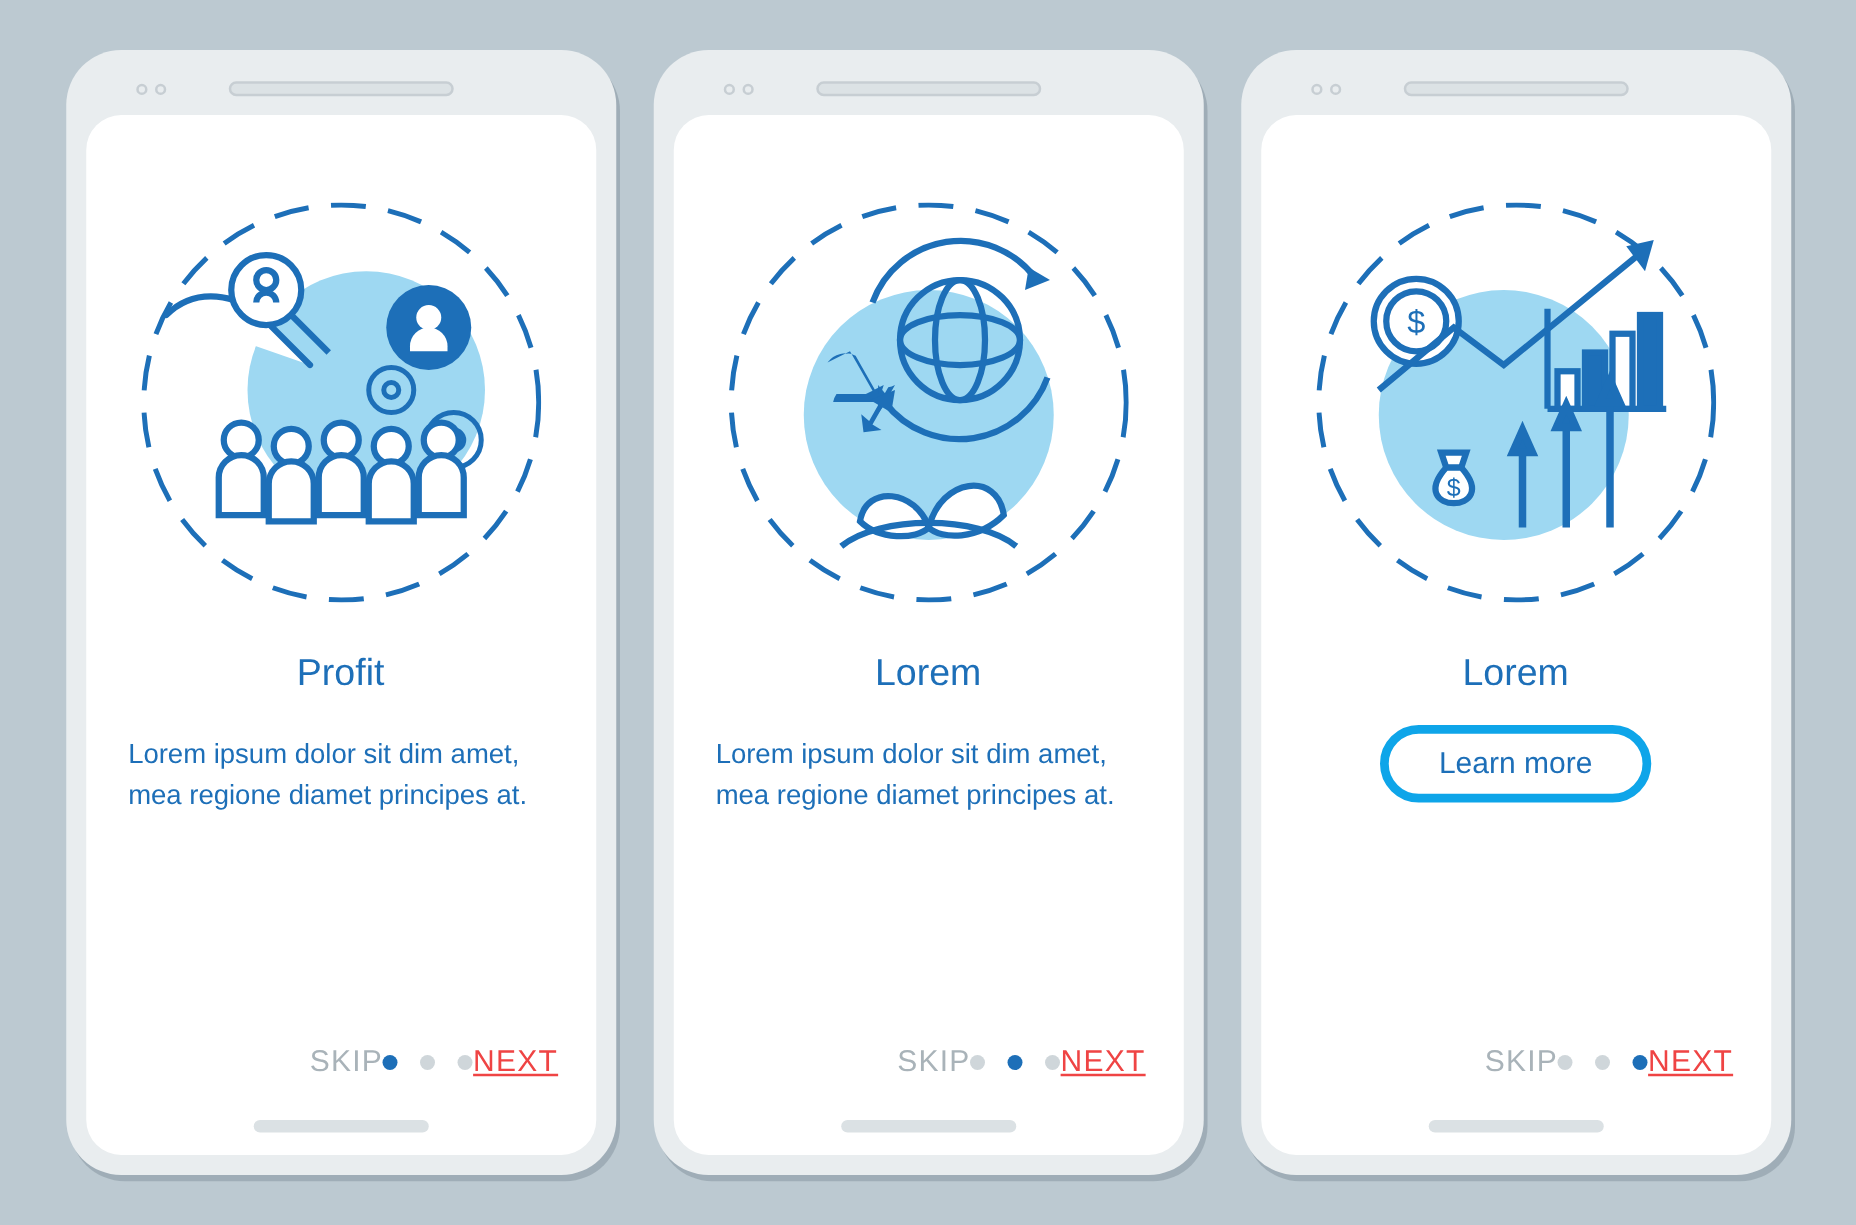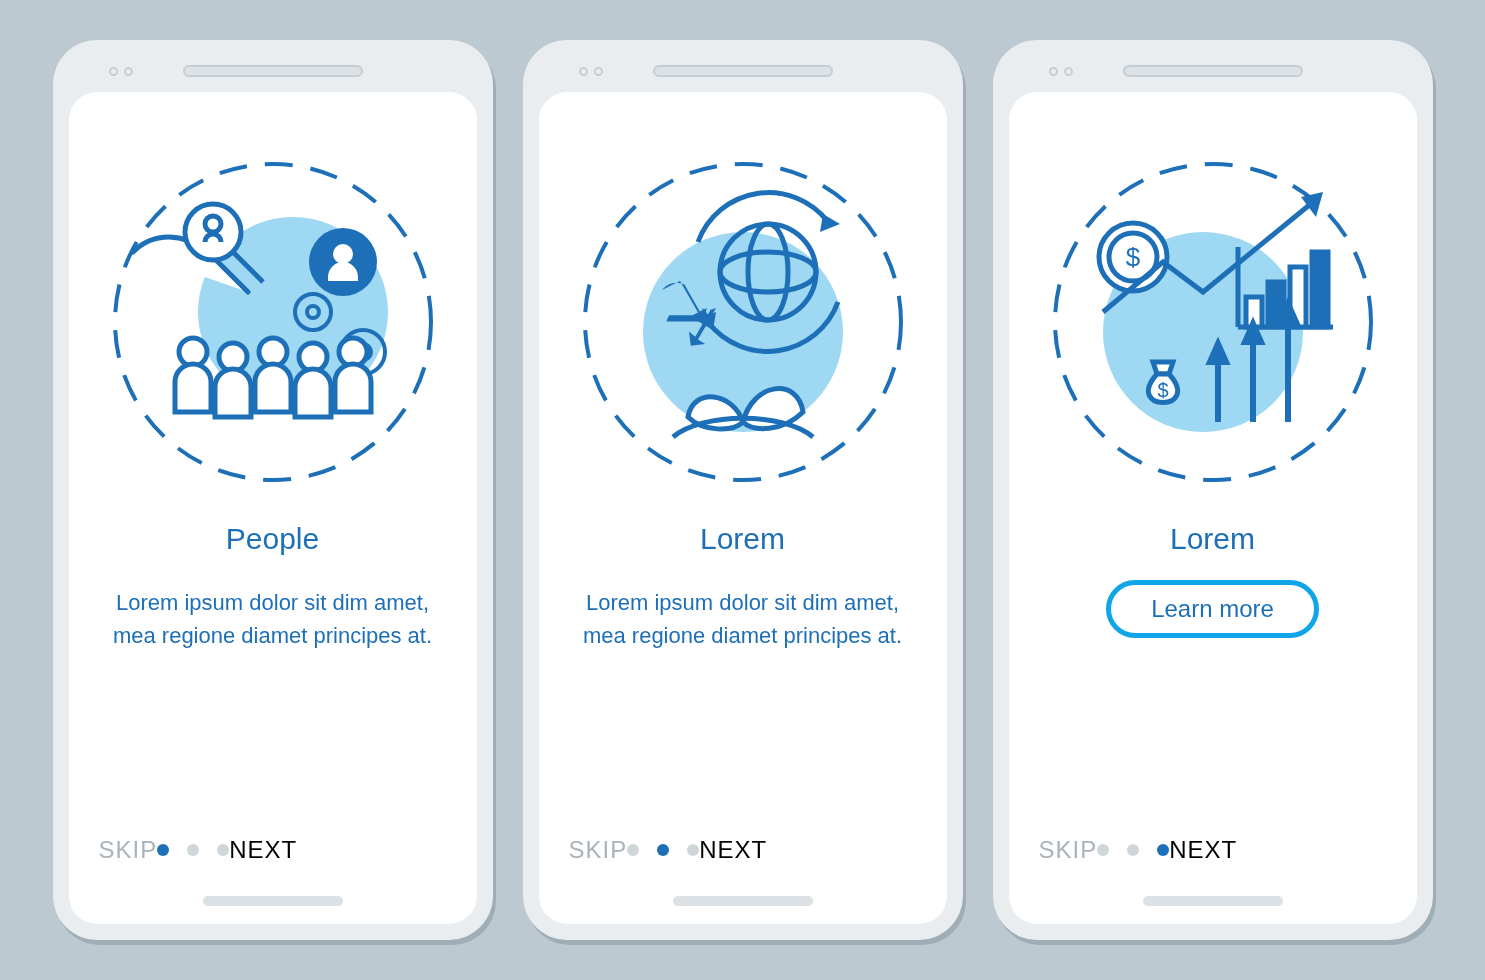--- a/index.html
+++ b/index.html
@@ -65,46 +65,46 @@
   }
   .title {
     color: #1d6fb8;
     font-size: 30px;
     margin-top: 40px;
     font-weight: 400;
   }
   .desc {
     color: #1d6fb8;
     font-size: 22px;
-    text-align: center;
+    text-align: left;
     line-height: 1.5;
     margin-top: 30px;
     max-width: 340px;
   }
   .learn {
     margin-top: 24px;
-    border: 5px solid #0ea5e9;
+    border: 7px solid #0ea5e9;
     color: #1d6fb8;
     background: #fff;
     font-size: 24px;
     padding: 10px 40px;
     border-radius: 999px;
     cursor: pointer;
   }
   .nav {
     position: absolute;
     bottom: 60px;
     left: 0; right: 0;
     display: flex;
     align-items: center;
-    justify-content: flex-start;
+    justify-content: flex-end;
     padding: 0 30px;
   }
   .skip { color: #a9b3b9; font-size: 24px; letter-spacing: 1px; cursor: pointer; }
-  .next { color: #000000; font-size: 24px; letter-spacing: 1px; cursor: pointer; }
+  .next { color: #ef4444; font-size: 24px; letter-spacing: 1px; cursor: pointer; text-decoration: underline; }
   .dots { display: flex; gap: 18px; }
   .dot { width: 12px; height: 12px; border-radius: 50%; background: #cfd6da; }
   .dot.active { background: #1d6fb8; }
   .homebar {
     position: absolute;
     bottom: 18px;
     left: 50%;
     transform: translateX(-50%);
     width: 140px; height: 10px; border-radius: 6px;
     background: #dbe1e4;
@@ -165,21 +165,21 @@
             <circle cx="0" cy="0" r="14"></circle>
               <path d="M-18 60 v-30 a18 18 0 0 1 36 0 v30 z"></path>
           </g>
           <g transform="translate(240,190)">
             <circle cx="0" cy="0" r="14"></circle>
               <path d="M-18 60 v-30 a18 18 0 0 1 36 0 v30 z"></path>
           </g>
         </g>
       </svg>
     </div>
-    <div class="title">People</div>
+    <div class="title">Profit</div>
     <div class="desc">Lorem ipsum dolor sit dim amet, mea regione diamet principes at.</div>
     <div class="nav">
       <div class="skip">SKIP</div>
       <div class="dots">
         <div class="dot active"></div>
         <div class="dot"></div>
         <div class="dot"></div>
       </div>
       <div class="next">NEXT</div>
     </div>

